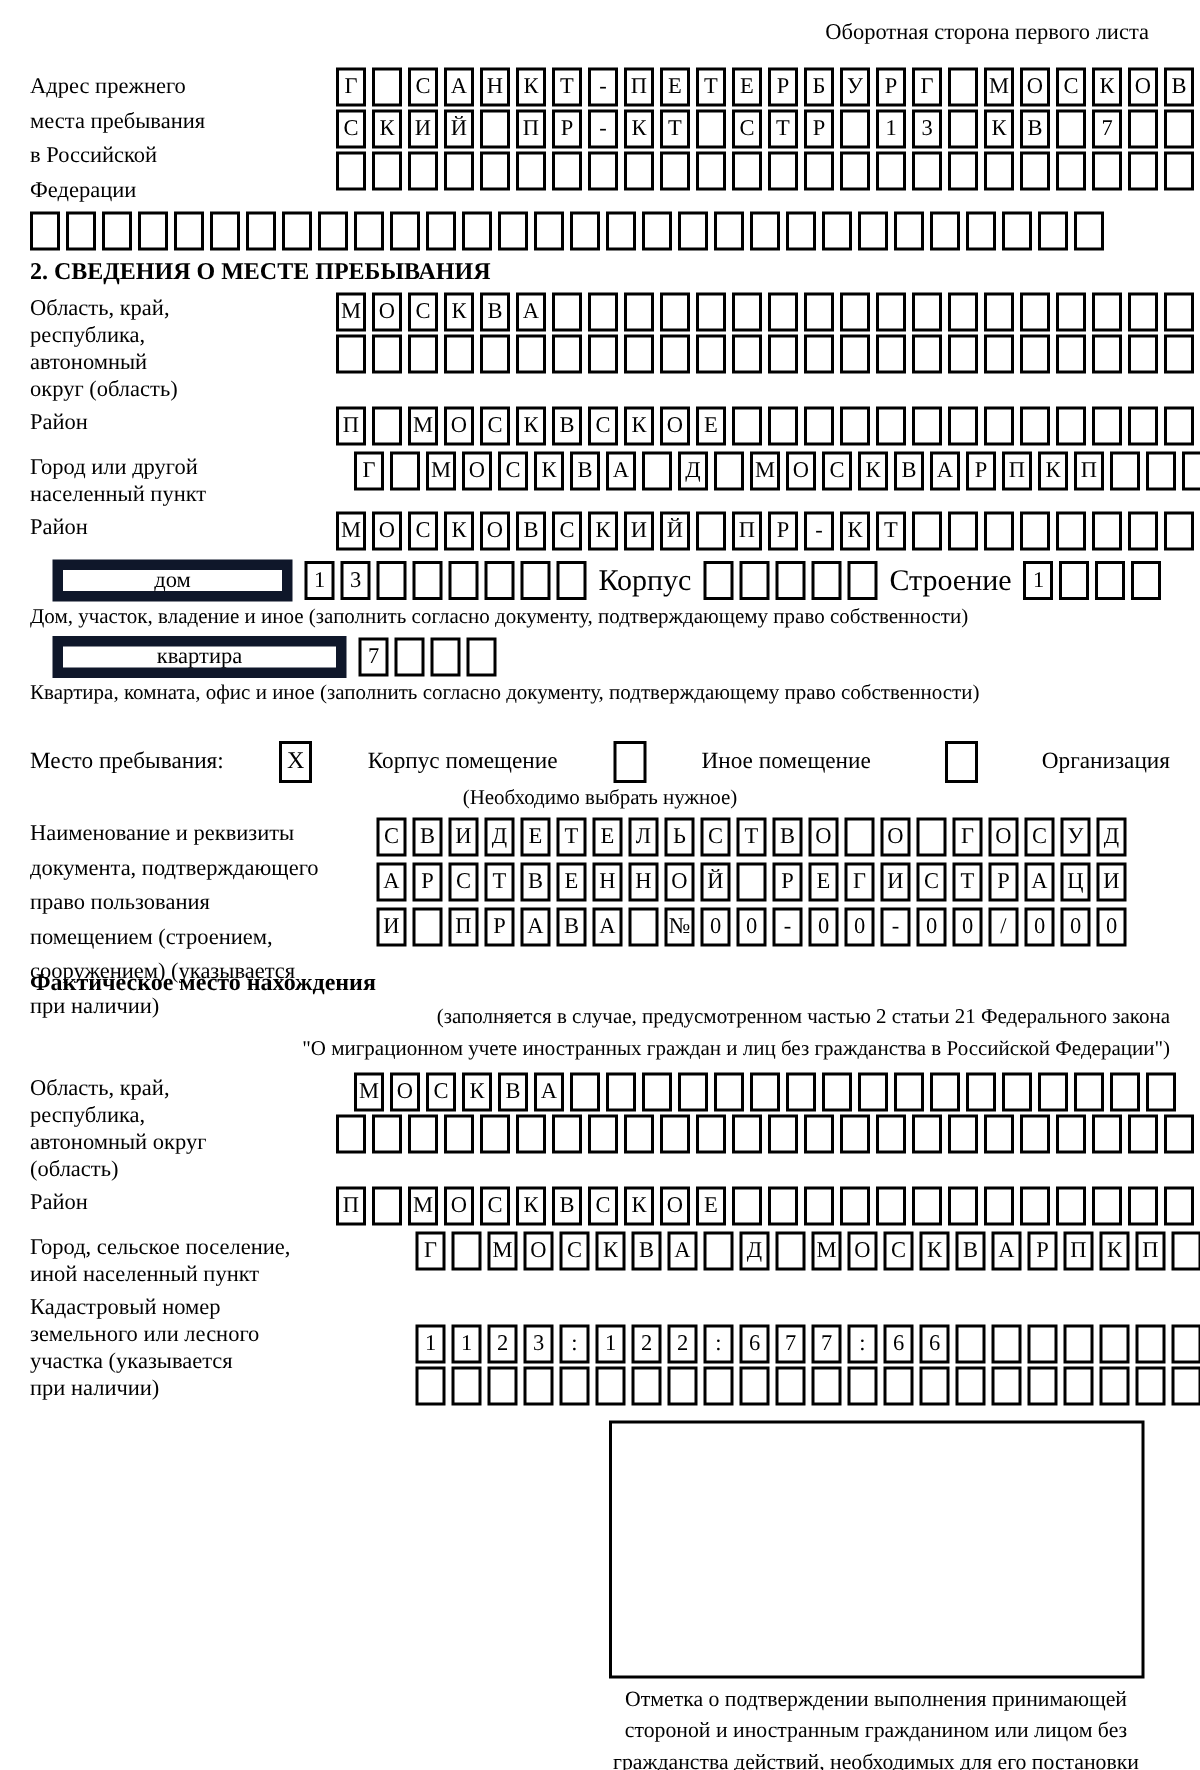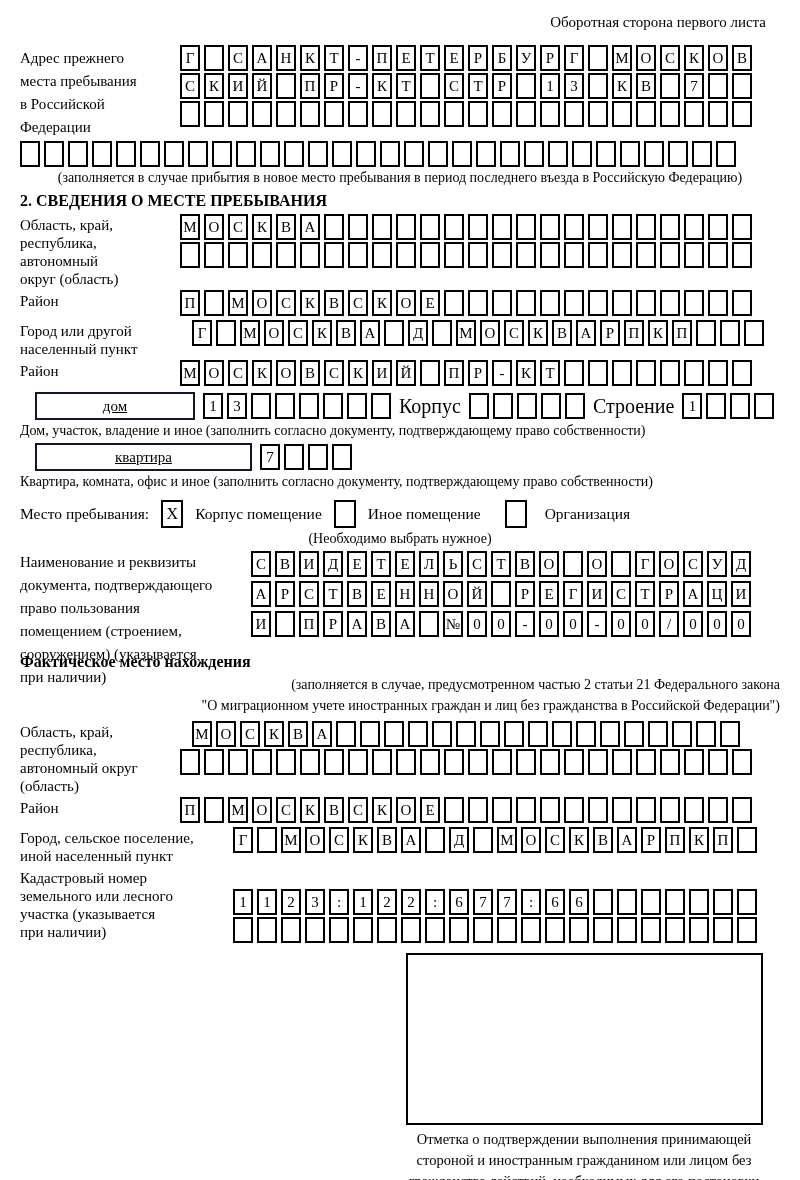--- a/index.html
+++ b/index.html
@@ -1,36 +1,36 @@
 <!DOCTYPE html>
 <html><head>
 <meta charset="utf-8">
 <style>
   html,body{margin:0;padding:0;background:#fff;}
   body{width:800px;height:1180px;overflow:hidden;font-family:"Liberation Serif","DejaVu Serif",serif;color:#000;}
   .page{padding:10px 20px 0 20px;position:relative;}
   .hdr{text-align:right;font-size:15px;margin:4px 14px 14px 0;}
-  .field{display:flex;margin-bottom:2px;align-items:flex-start;}
+  .field{display:flex;margin-bottom:2px;align-items:flex-start;gap:44px;}
   .flabel{width:160px;flex-shrink:0;font-size:15px;line-height:18px;white-space:pre-line;padding-top:2px;}
   .flabel.lh23{line-height:23px;}
   .flabel.w210{width:213px;}
   .rows{flex:1;}
   .cellrow{display:flex;gap:4px;margin-bottom:2px;}
   .cellrow.inline{display:inline-flex;vertical-align:middle;margin-bottom:0;}
   .cell{width:20px;height:26px;border:2px solid #000;box-sizing:border-box;display:flex;align-items:center;justify-content:center;font-size:15px;flex-shrink:0;}
   .note{font-size:14px;line-height:17px;margin:1px 0 2px 0;}
   .center{text-align:center;}
   .sec-title{font-size:16px;font-weight:bold;text-align:left;margin:6px 0 4px 0;}
   .ind12{margin-left:12px;}
   .houserow{display:flex;align-items:center;margin:4px 0 2px 15px;}
-  .widebox{border:2px solid #0f172a;height:28px;box-sizing:border-box;display:flex;align-items:center;justify-content:center;font-size:15px;flex-shrink:0;text-decoration:underline;}
+  .widebox{border:7px solid #0f172a;height:28px;box-sizing:border-box;display:flex;align-items:center;justify-content:center;font-size:15px;flex-shrink:0;}
   .w160{width:160px;margin-right:8px;}
-  .w196{width:217px;margin-right:8px;}
+  .w196{width:196px;margin-right:8px;}
   .inlabel{font-size:20px;margin:0 8px;}
-  .stayrow{display:flex;align-items:center;font-size:15.5px;margin:10px 0 2px 0;}
+  .stayrow{display:flex;align-items:center;font-size:15.5px;margin:23px 0 2px 0;justify-content:space-between;}
   .check{width:22px;height:28px;border:2px solid #000;box-sizing:border-box;display:inline-flex;align-items:center;justify-content:center;font-size:16px;margin:0 12px;flex-shrink:0;}
   .docfield{position:relative;min-height:96px;margin-top:4px;}
   .doclabel{position:absolute;left:0;top:0;width:230px;font-size:15px;line-height:23px;white-space:pre-line;}
   .docrows{margin-left:231px;}
   .docrows .cellrow{margin-bottom:4px;}
   .act-note{font-size:14px;line-height:19px;text-align:right;margin:2px 0;}
   .confirm{margin-left:348px;width:432px;margin-top:8px;}
   .confirm-box{width:357px;height:172px;border:2px solid #000;box-sizing:border-box;margin:0 auto;}
   .confirm-note{font-size:14.5px;line-height:21px;text-align:center;white-space:pre-line;margin-top:4px;}
 </style>
@@ -152,21 +152,20 @@
       <span class="cell"></span>
       <span class="cell"></span>
       <span class="cell"></span>
       <span class="cell"></span>
       <span class="cell"></span>
       <span class="cell"></span>
       <span class="cell"></span>
       <span class="cell"></span>
       <span class="cell"></span>
     </div>
-  <div class="note center">(заполняется в случае прибытия в новое место пребывания в период последнего въезда в Российскую Федерацию)</div>
 
   <div class="sec-title">2. СВЕДЕНИЯ О МЕСТЕ ПРЕБЫВАНИЯ</div>
 
   <div class="field">
     <div class="flabel">Область, край,
 республика,
 автономный
 округ (область)</div>
     <div class="rows">
       <div class="cellrow">

